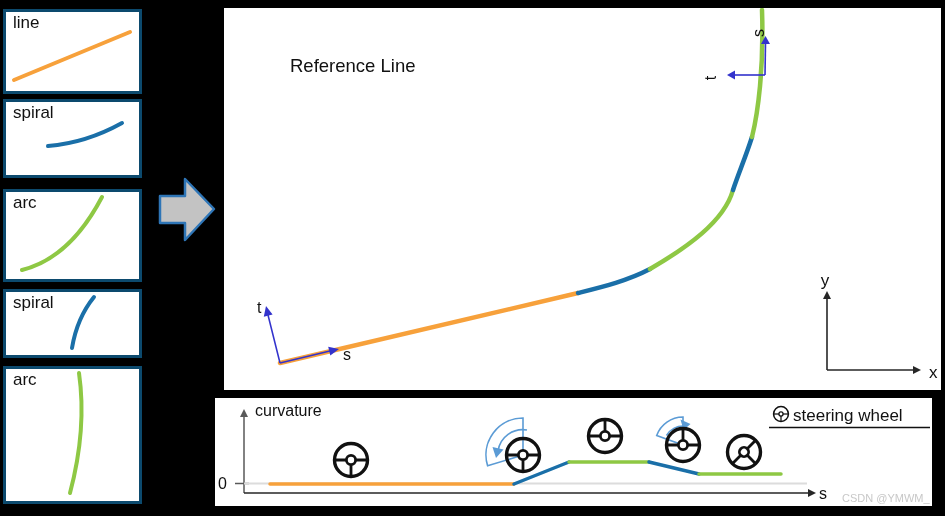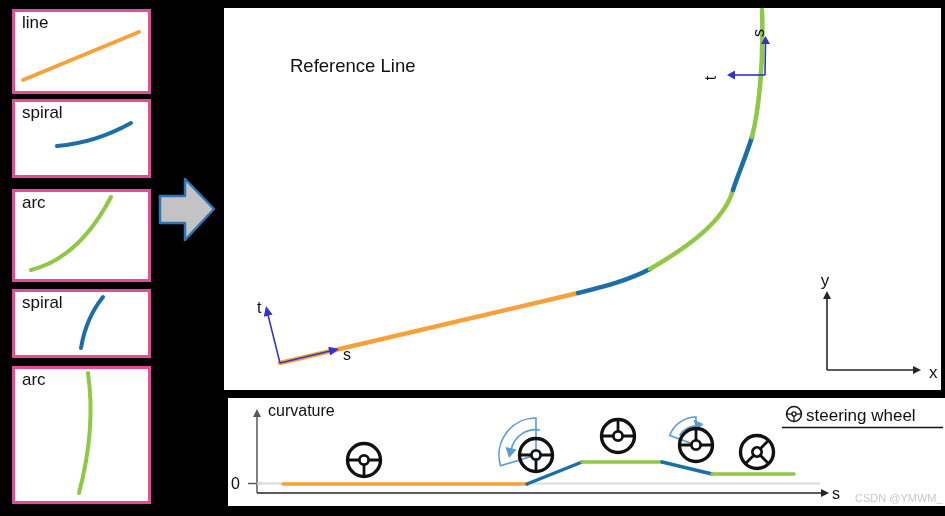--- a/index.html
+++ b/index.html
@@ -1,19 +1,19 @@
 <!DOCTYPE html>
 <html><head>
 <meta charset="utf-8">
 <style>
   html,body{margin:0;padding:0;background:#000;}
   .stage{position:relative;width:945px;height:516px;background:#000;overflow:hidden;
          font-family:"Liberation Sans",sans-serif;}
   .panel{position:absolute;background:#fff;}
-  .seg-box{position:absolute;left:12px;width:139px;background:#fff;border:3px solid #ec4899;box-sizing:border-box;}
+  .seg-box{position:absolute;left:3px;width:139px;background:#fff;border:3px solid #0c4a6e;box-sizing:border-box;}
   .seg-label{position:absolute;top:1px;left:7px;font-size:17px;color:#111;line-height:1.2;}
   .seg-box svg{position:absolute;left:0;top:0;width:100%;height:100%;}
   svg text{font-family:"Liberation Sans",sans-serif;fill:#111;}
   .t19{font-size:18.5px;}
   .t16{font-size:16px;}
   .t17{font-size:17px;}
   .wm{font-size:11px;fill:#c8c8c8;}
   .noselect{user-select:none;}
 </style>
 </head>
@@ -109,21 +109,21 @@
         <g stroke="none" fill="#262626">
           <polygon points="603,283 599,291 607,291"></polygon>
           <polygon points="697,362 689,358 689,366"></polygon>
         </g>
         <text x="601" y="278" class="t17" text-anchor="middle">y</text>
         <text x="705" y="370" class="t17">x</text>
       </g>
     </svg>
   </div>
 
-  <div class="panel" style="left:228px;top:398px;width:717px;height:108px">
+  <div class="panel" style="left:215px;top:398px;width:717px;height:108px">
     <svg width="717" height="108" viewBox="0 0 717 108">
       <defs>
         <g id="wheel-shape">
           <circle r="16.5" fill="none" stroke="#111" stroke-width="3.4"></circle>
           <line x1="-16.5" y1="0" x2="16.5" y2="0" stroke="#111" stroke-width="2.8"></line>
           <line x1="0" y1="4" x2="0" y2="16.5" stroke="#111" stroke-width="2.8"></line>
           <circle r="4.6" fill="#fff" stroke="#111" stroke-width="2.8"></circle>
         </g>
       </defs>
 

